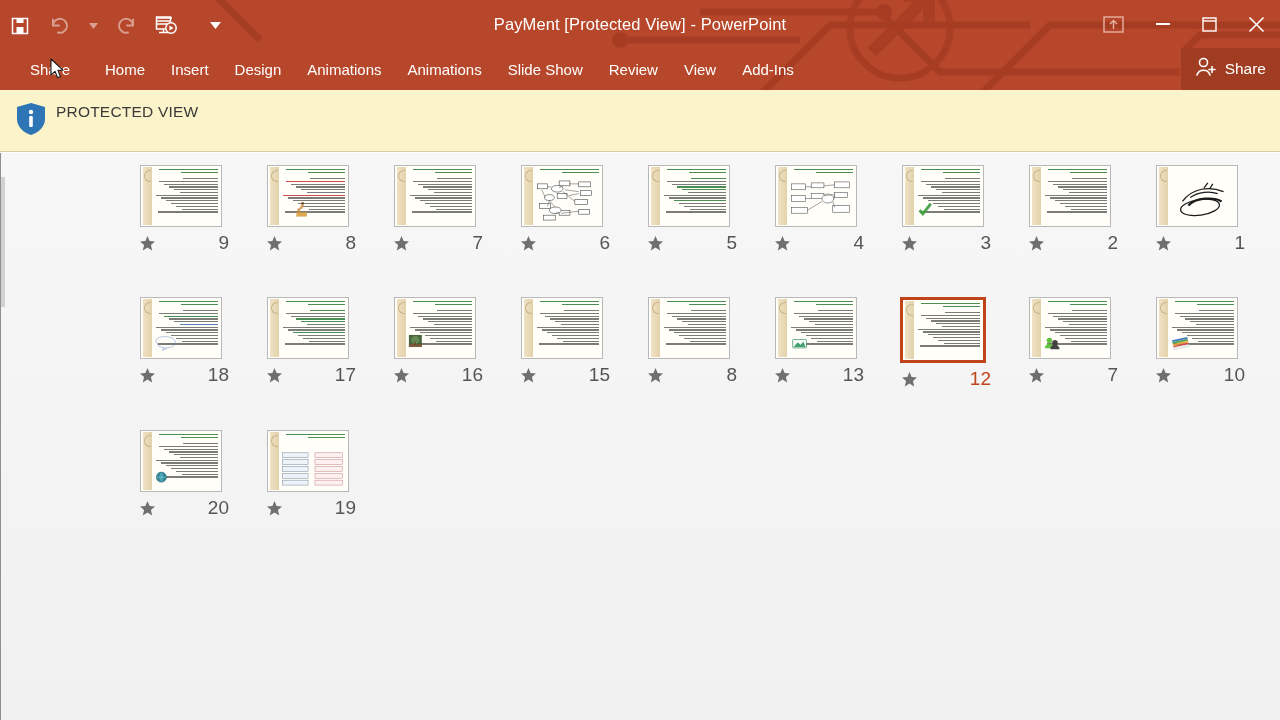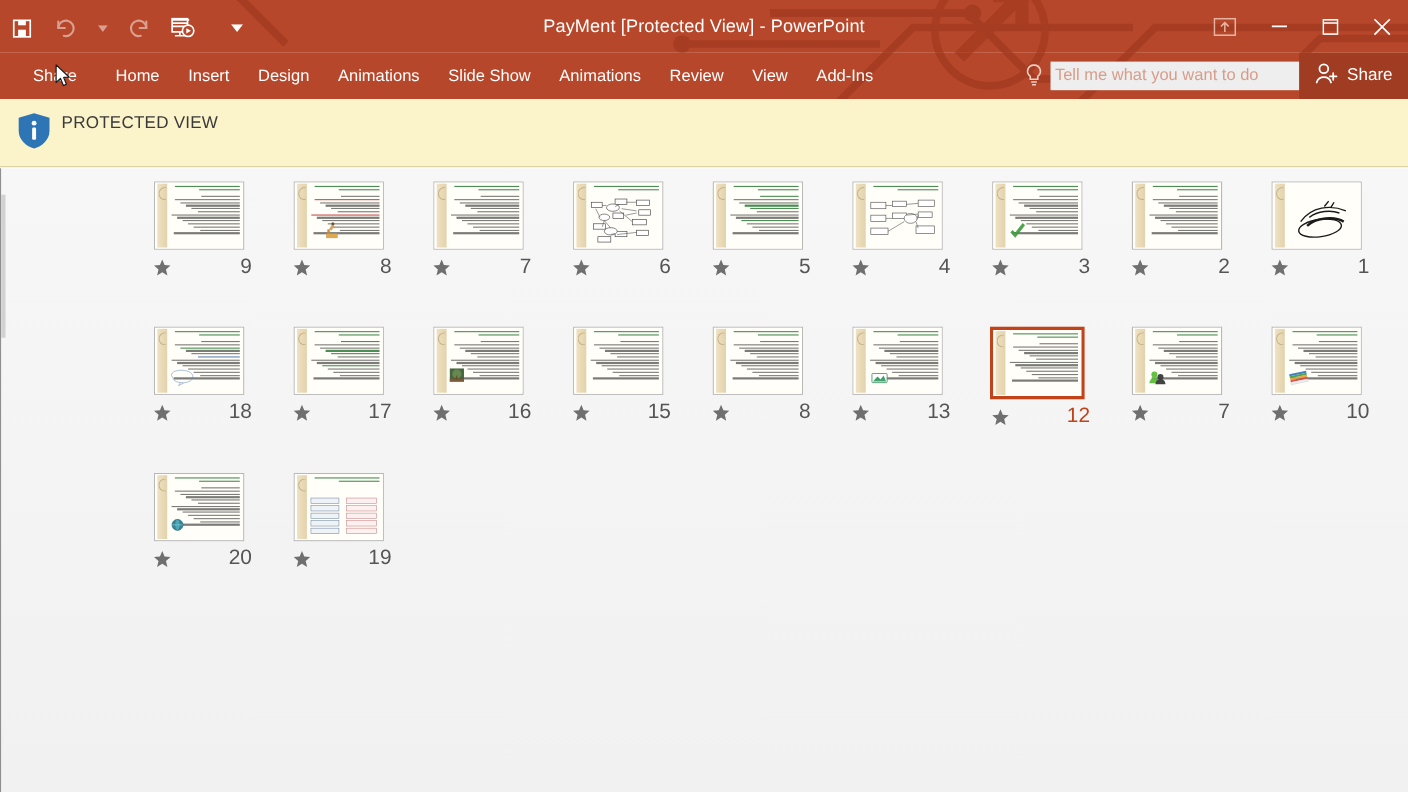--- a/index.html
+++ b/index.html
@@ -275,36 +275,27 @@
       <circle cx="900" cy="28" r="50" fill="none" stroke="#a63d22" stroke-width="7"></circle>
       <path d="M872 52 L924 0" stroke="#a63d22" stroke-width="12" fill="none"></path>
     </svg>
 
     <div class="ribbon-inner">
       <div class="tab file">Share</div>
       <div class="tab">Home</div>
       <div class="tab">Insert</div>
       <div class="tab">Design</div>
       <div class="tab">Animations</div>
+      <div class="tab">Animations</div>
       <div class="tab">Slide Show</div>
-      <div class="tab">Animations</div>
       <div class="tab">Review</div>
       <div class="tab">View</div>
       <div class="tab">Add-Ins</div>
     </div>
 
-    <div class="tellme-wrap">
-      <span class="bulb">
-        <svg width="16" height="22" viewBox="0 0 16 22" fill="none" stroke="#f3cfc3" stroke-width="1.5">
-          <path d="M8 1.2 A5.6 5.6 0 0 0 4.6 11.4 V14 h6.8 v-2.6 A5.6 5.6 0 0 0 8 1.2 Z"></path>
-          <path d="M5.4 16.5 h5.2 M6.2 19 h3.6"></path>
-        </svg>
-      </span>
-      <input class="tellme-box" value="" placeholder="Tell me what you want to do" style="">
-    </div>
 
     <div class="share-btn">
       <span>
         <svg width="22" height="20" viewBox="0 0 22 20" fill="none" stroke="#fff" stroke-width="1.6" stroke-linecap="round">
           <circle cx="8.5" cy="5.5" r="4"></circle>
           <path d="M2 18 A6.8 6.8 0 0 1 15 18"></path>
           <path d="M17 9.5 v6 M14 12.5 h6"></path>
         </svg>
       </span>
       <span>Share</span>

